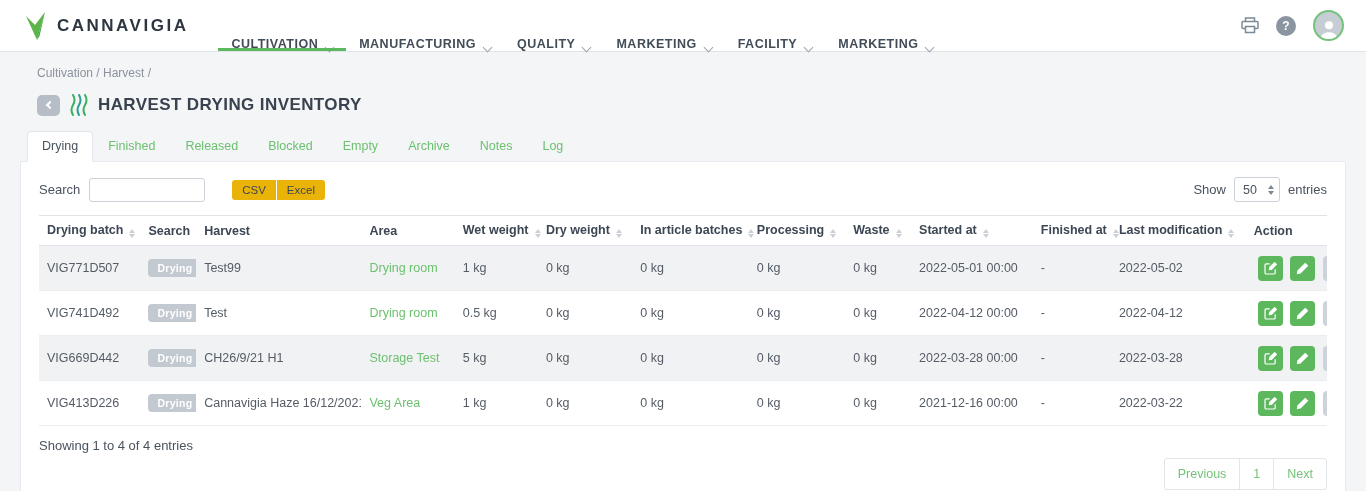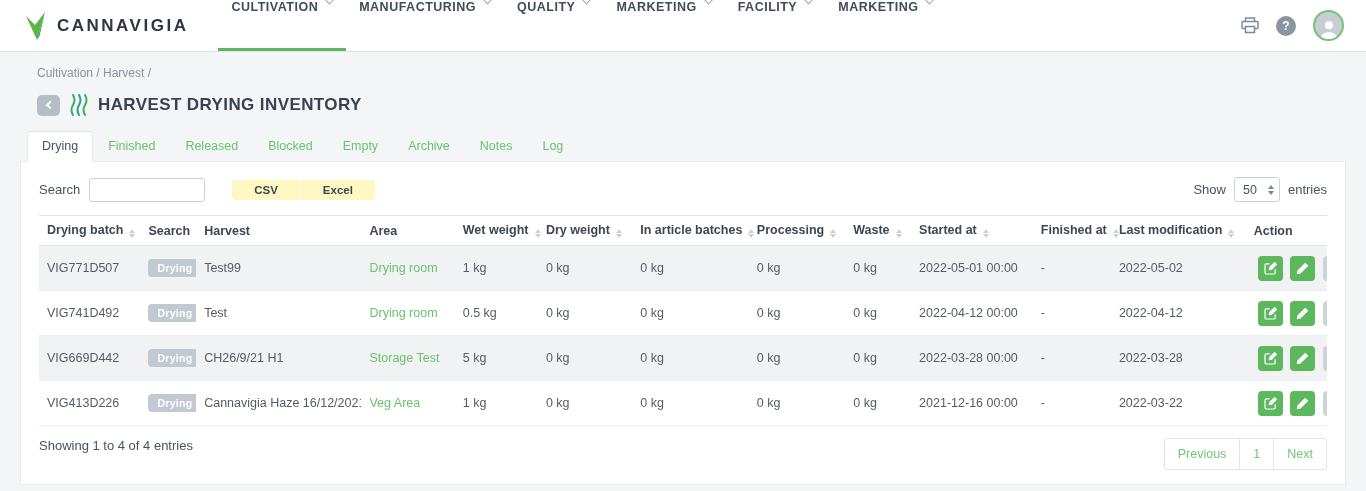--- a/index.html
+++ b/index.html
@@ -12,21 +12,21 @@
   body{width:1366px;height:491px;overflow:hidden;background:var(--page-bg);
        font-family:"Liberation Sans",sans-serif;color:var(--body-text)}
   button{font-family:"Liberation Sans",sans-serif}
 
   
   header{height:52px;background:#fff;border-bottom:1px solid #dfe3e8;
          display:flex;align-items:center;padding:0 22px 0 24px}
   .brand{display:flex;align-items:center;gap:9px;cursor:pointer;height:100%}
   .brand-name{font-size:17px;font-weight:700;letter-spacing:2.5px;color:#2d3640}
   nav{display:flex;height:100%;margin-left:30px}
-  .nav-item{display:flex;align-items:flex-start;gap:8px;padding:0 13px;font-size:12.5px;
+  .nav-item{display:flex;align-items:flex-end;gap:8px;padding:0 13px;font-size:12.5px;
             font-weight:700;letter-spacing:.5px;color:#414c59;cursor:pointer;position:relative}
   .nav-item.active::after{content:"";position:absolute;left:0;right:0;bottom:0;height:3px;
             background:var(--accent-green)}
   .chev{width:7px;height:7px;border-right:1.6px solid #9aa5b1;border-bottom:1.6px solid #9aa5b1;
         transform:rotate(45deg);margin-top:-4px}
   .header-right{margin-left:auto;display:flex;align-items:center;gap:17px}
   .icon-btn{background:none;border:none;padding:0;cursor:pointer;display:flex;align-items:center}
   .help-btn{width:20px;height:20px;border-radius:50%;background:#8b95a1;border:none;color:#fff;
             font-size:12px;font-weight:700;display:flex;align-items:center;justify-content:center;cursor:pointer}
   .avatar{width:31px;height:31px;border-radius:50%;background:#c7cdd4;border:2px solid #74c378;
@@ -50,22 +50,22 @@
        border-radius:4px 4px 0 0}
 
   
   .panel{background:#fff;border:1px solid #e7eaee;padding:15px 18px 8px;min-height:308px}
   .toolbar{display:flex;align-items:center}
   .search-group{display:flex;align-items:center}
   .search-group label{font-size:13px;color:#49525d;margin-right:9px;cursor:default}
   .search-input{width:116px;height:24px;border:1px solid #ccd2d8;border-radius:3px;
                 padding:0 6px;font-size:12.5px;color:var(--body-text);outline:none}
   .export-group{margin-left:27px;display:flex;gap:1px}
-  .export-group button{background:#fef9c3;border:none;padding:4px 22px;font-size:11.5px;
-                font-weight:700;color:#3d4754;cursor:pointer}
+  .export-group button{background:#eab308;border:none;padding:4px 10px;font-size:11.5px;
+                font-weight:400;color:#3d4754;cursor:pointer}
   .export-group button:first-child{border-radius:3px 0 0 3px}
   .export-group button:last-child{border-radius:0 3px 3px 0}
   .show-group{margin-left:auto;display:flex;align-items:center;gap:8px;font-size:13px;color:#49525d}
   .select{width:46px;height:25px;border:1px solid #ccd2d8;border-radius:3px;display:flex;
           align-items:center;justify-content:space-between;padding:0 5px 0 8px;font-size:12.5px;cursor:pointer}
   .spin{display:inline-flex;flex-direction:column;gap:2px}
   .spin i{width:0;height:0;border-left:3.5px solid transparent;border-right:3.5px solid transparent}
   .spin .up{border-bottom:4px solid #7d8691}
   .spin .down{border-top:4px solid #7d8691}
 
@@ -85,21 +85,21 @@
   .green-link{color:var(--tab-green);cursor:pointer;text-decoration:none}
   td.actions{padding-top:9px;padding-bottom:9px}
   .act-btn{width:25px;height:25px;border:none;border-radius:4px;cursor:pointer;margin-left:4px;
            display:inline-flex;align-items:center;justify-content:center;vertical-align:middle}
   .act-btn.green{background:var(--button-green)}
   .act-btn.gray{background:#ced3da}
 
   
   .table-footer{display:flex;justify-content:space-between;align-items:flex-start;
                 margin-top:12px;font-size:13px;color:#49525d;padding-bottom:6px}
-  .pagination{display:flex;margin-top:0}
+  .pagination{display:flex;margin-top:20px}
   .pagination button{background:#fff;border:1px solid #e1e5e9;color:#74c378;font-size:12.5px;
                 padding:8px 13px;cursor:pointer;margin-left:-1px}
   .pagination button:first-child{border-radius:3px 0 0 3px;margin-left:0}
   .pagination button:last-child{border-radius:0 3px 3px 0}
 </style>
 </head>
 <body>
 
 <header>
   <div class="brand">

